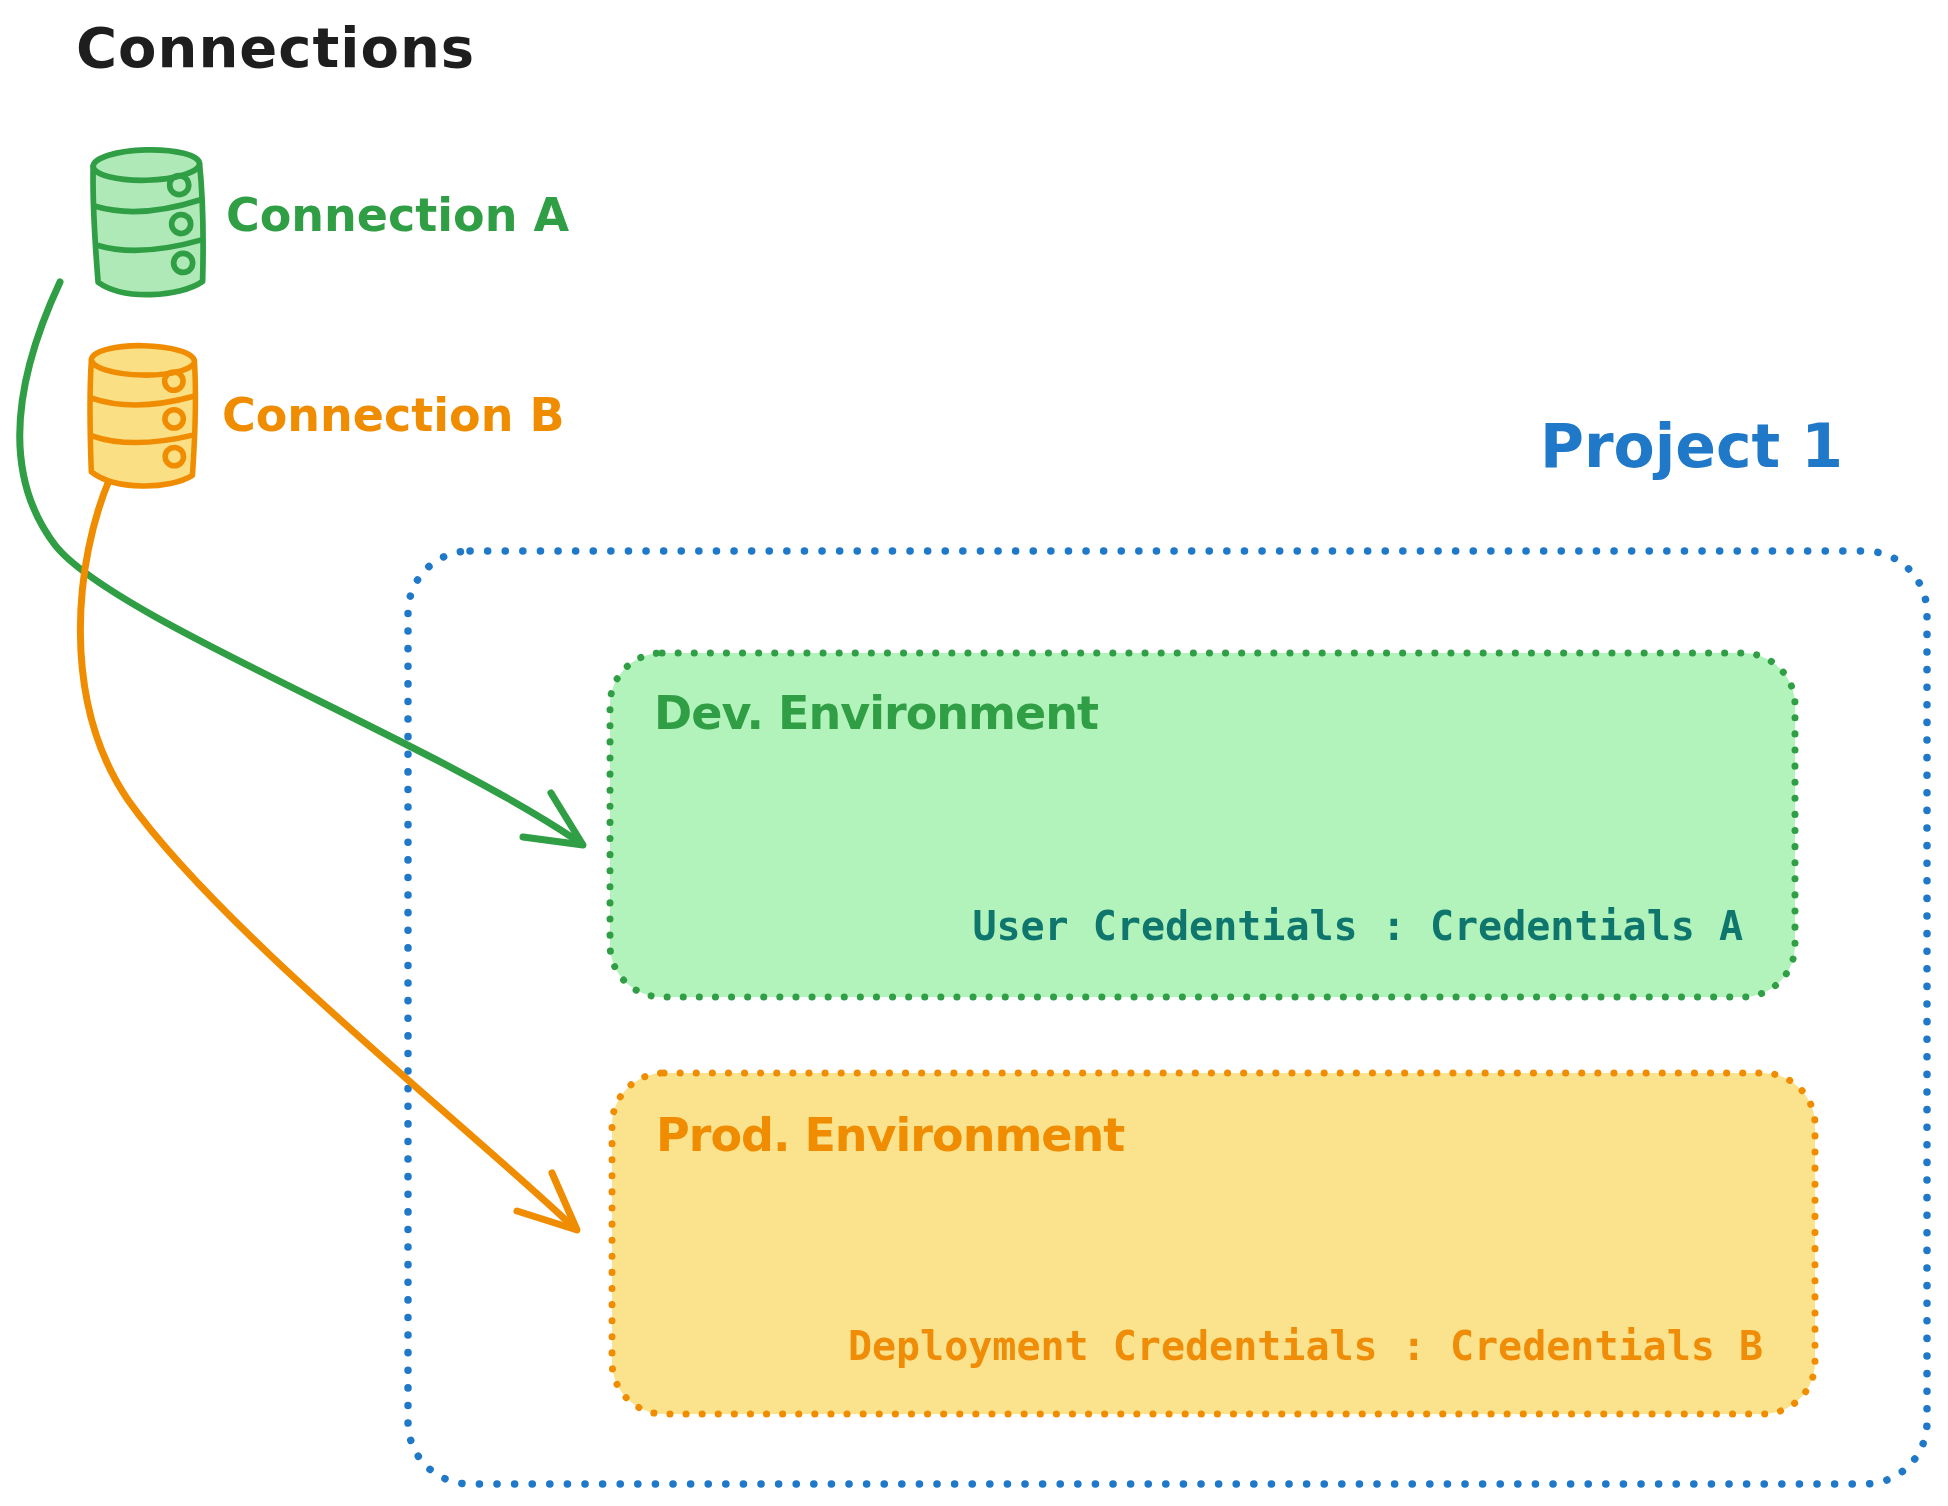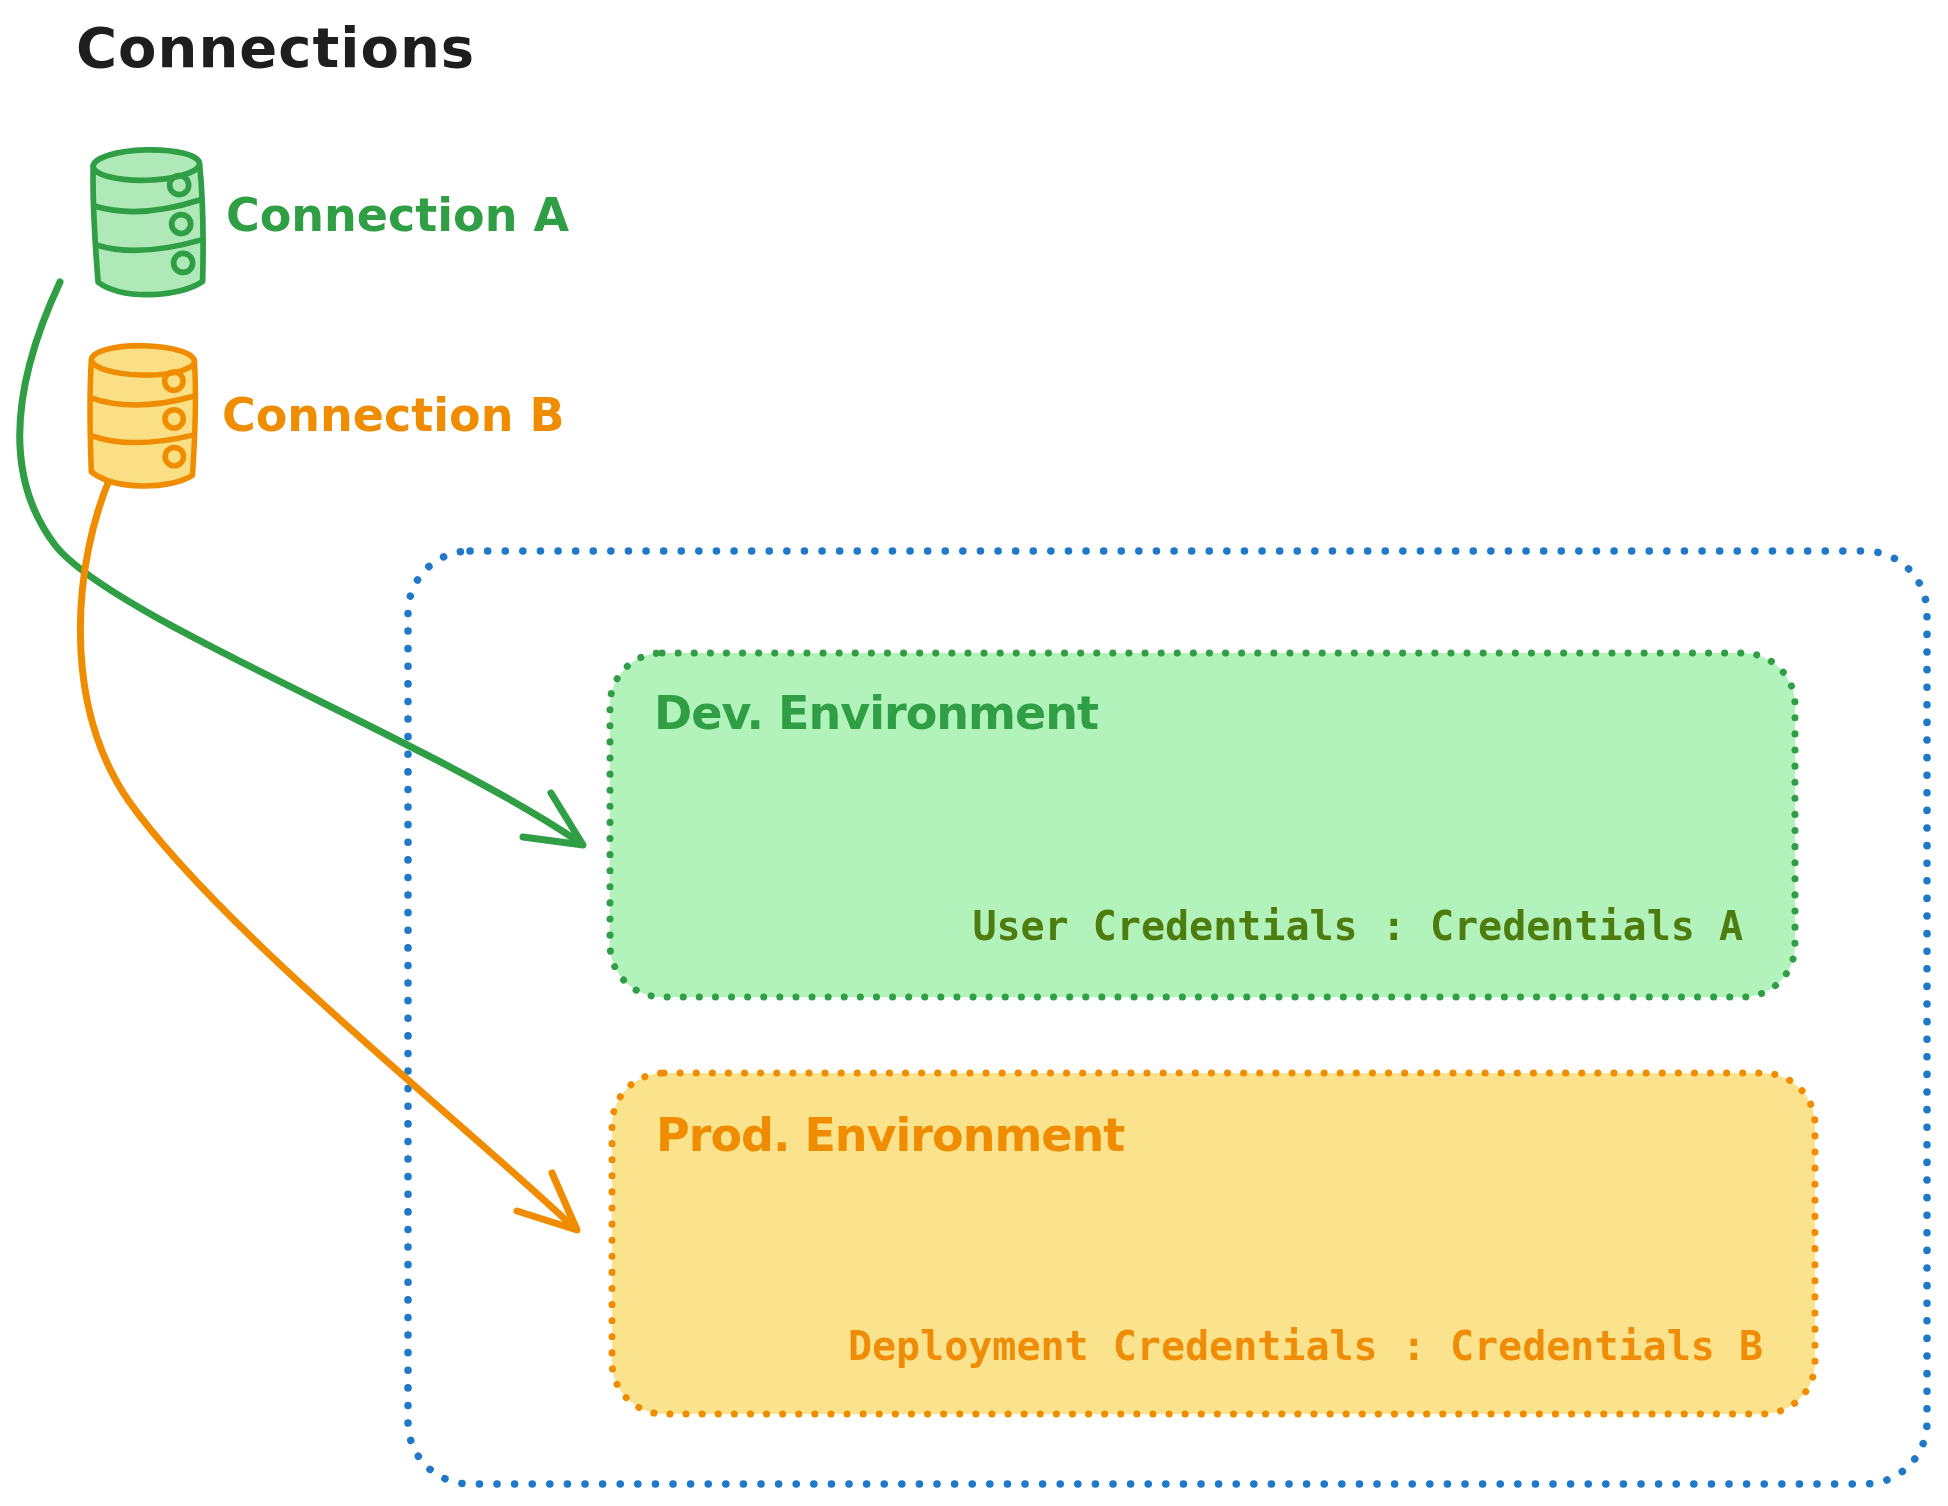--- a/index.html
+++ b/index.html
@@ -8,21 +8,21 @@
   svg.layer{position:absolute;left:0;top:0;width:1948px;height:1506px;}
   .label{position:absolute;white-space:nowrap;line-height:1;font-weight:bold;}
   .title{left:76px;top:20px;font-size:56px;color:#1e1e1e;letter-spacing:1px;}
   .conn-a{left:226px;top:192px;font-size:46px;color:#2f9e44;}
   .conn-b{left:222px;top:392px;font-size:46px;color:#f08c00;}
   .project-title{left:1540px;top:416px;font-size:60px;color:#1f78c8;}
   .env-head{font-size:46px;letter-spacing:-1px;}
   .dev-head{left:654px;top:690px;color:#2f9e44;}
   .prod-head{left:656px;top:1112px;color:#f08c00;}
   .creds{font-family:"DejaVu Sans Mono",monospace;font-size:40px;font-weight:bold;}
-  .dev-creds{right:205px;top:906px;color:#4d7c0f;}
+  .dev-creds{right:205px;top:906px;color:#0f766e;}
   .prod-creds{right:185px;top:1326px;color:#ef8c08;text-align:right;}
 </style>
 </head>
 <body>
 
 <div class="canvas">
 
   <svg class="layer" viewBox="0 0 1948 1506">
 
     <rect x="408" y="551" width="1519" height="933" rx="62" ry="62" fill="none" stroke-width="7.5" stroke-linecap="round" stroke-dasharray="0.1 17.5" stroke="#1f78c8"></rect>
@@ -61,20 +61,21 @@
       <circle cx="99" cy="124" r="10"></circle>
     </g>
   </svg>
 
   <div class="label title">Connections</div>
 
   <div class="label conn-b">Connection B</div>
 
   <div class="label conn-a">Connection A</div>
 
+  <div class="label project-title">Project 1</div>
 
   <div class="label env-head dev-head">Dev. Environment</div>
 
   <div class="label creds dev-creds">User Credentials : Credentials A</div>
 
   <div class="label env-head prod-head">Prod. Environment</div>
 
   <div class="label creds prod-creds">Deployment Credentials : Credentials B</div>
 
 </div>

